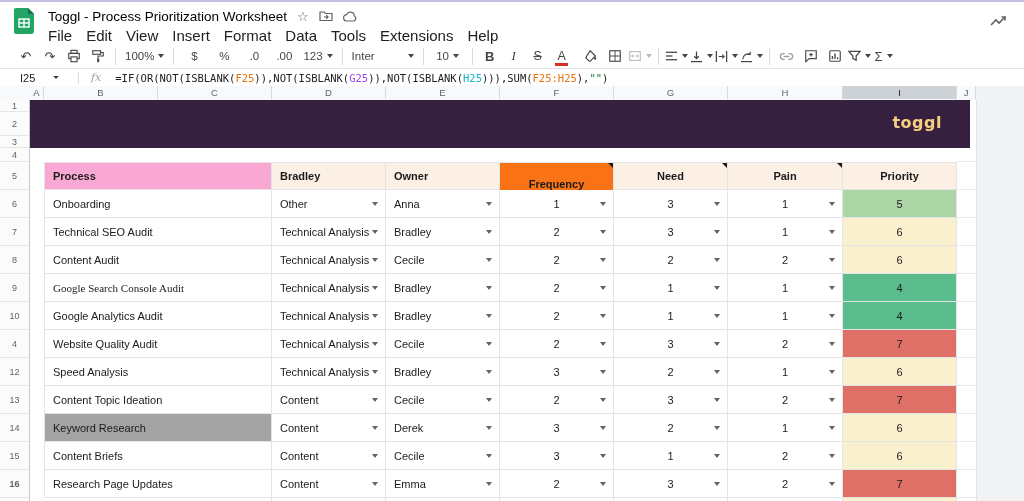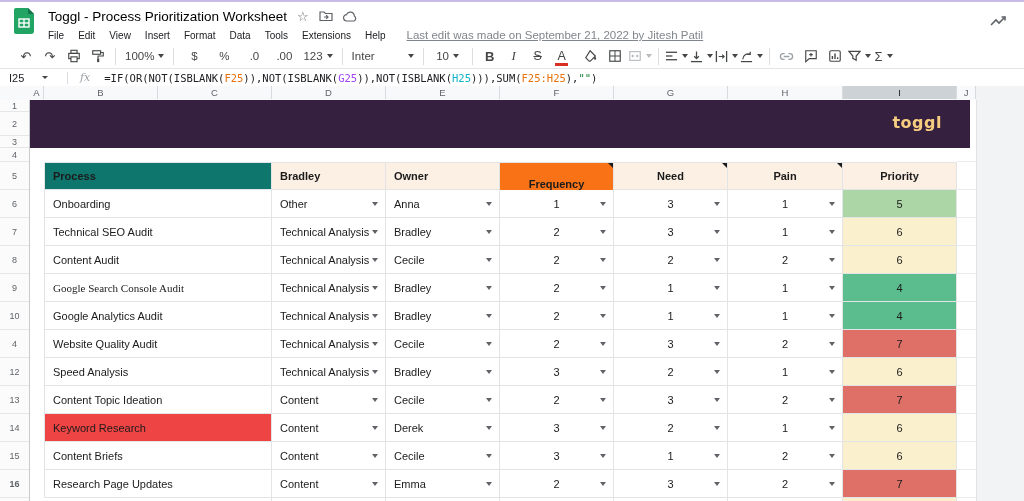--- a/index.html
+++ b/index.html
@@ -8,21 +8,21 @@
   .abs{position:absolute;}
   
   .topstrip{left:0;top:0;width:1024px;height:2px;background:#C8BCE4;}
   
   .titlebar{left:0;top:2px;width:1024px;height:42px;background:#fff;}
   .sheets-icon{left:14px;top:6px;width:20px;height:26px;}
   .doc-title-row{left:48px;top:5px;height:18px;display:flex;align-items:center;gap:10px;}
   .doc-title{font-size:13.5px;color:#000000;white-space:nowrap;}
   .title-ic{color:#5f6368;font-size:13px;line-height:1;display:flex;align-items:center;}
   .menu-row{left:41px;top:24px;height:18px;display:flex;align-items:center;}
-  .menu-item{font-size:10px;color:#202124;padding:0 7px;border-radius:3px;cursor:default;}
+  .menu-item{font-size:15px;color:#202124;padding:0 7px;border-radius:3px;cursor:default;}
   .last-edit{font-size:11.5px;color:#80868b;text-decoration:underline;margin-left:14px;white-space:nowrap;}
   .trend{right:16px;top:12px;}
   
   .toolbar{left:0;top:44px;width:1024px;height:25px;border-bottom:1px solid #E2E4E7;
            display:flex;align-items:center;padding-left:14px;box-sizing:border-box;}
   .tb{display:flex;align-items:center;justify-content:center;height:22px;min-width:22px;
       margin:0 1px;color:#444746;font-size:13px;border-radius:3px;}
   .tb.txt{font-size:11.5px;padding:0 3px;}
   .sep{width:1px;height:17px;background:#DADCE0;margin:0 5px;}
   .caret{width:0;height:0;border-left:3.5px solid transparent;border-right:3.5px solid transparent;
@@ -31,21 +31,21 @@
   .dis{color:#B9BDC1;}
   .bold-b{font-weight:bold;font-size:13px;}
   .ital-i{font-style:italic;font-family:"Liberation Serif",serif;font-size:13px;}
   .strike-s{text-decoration:line-through;font-size:12.5px;}
   .acolor{position:relative;font-size:12.5px;line-height:1;}
   .acolor::after{content:"";position:absolute;left:-2px;right:-2px;bottom:-4px;height:3px;background:#D93025;}
   .fontbox{width:62px;justify-content:flex-start;padding-left:4px;}
   
   .formulabar{left:0;top:69px;width:1024px;height:17px;border-bottom:1px solid #D2D5D8;
               display:flex;align-items:center;background:#fff;}
-  .namebox{width:58px;padding-left:9px;display:flex;align-items:center;font-size:11px;color:#202124;}
+  .namebox{width:58px;padding-left:20px;display:flex;align-items:center;font-size:11px;color:#202124;}
   .namebox .caret{margin-left:18px;border-top-width:3.5px;}
   .fbar-sep{width:1px;height:12px;background:#DADCE0;}
   .fx{font-family:"DejaVu Serif",serif;font-style:italic;color:#9aa0a6;font-size:11px;margin:0 14px 0 12px;}
   .formula{font-family:"DejaVu Sans Mono",monospace;font-size:10.5px;white-space:nowrap;color:#202124;}
   
   .colheaders{left:0;top:86px;width:1024px;height:14px;background:#F8F9FA;border-bottom:1px solid #CDD1D4;}
   .colh{position:absolute;top:0;height:13px;background:#F8F9FA;border-right:1px solid #D8DBDE;
         display:flex;align-items:center;justify-content:center;font-size:9.5px;color:#5f6368;box-sizing:border-box;}
   .colh.sel{background:#CDD2D6;color:#202124;}
   .corner{position:absolute;left:0;top:0;width:30px;height:13px;background:#F8F9FA;border-right:1px solid #C9CCCF;}
@@ -109,21 +109,20 @@
     <div class="abs menu-row" id="menu-items">
         <span class="menu-item">File</span>
         <span class="menu-item">Edit</span>
         <span class="menu-item">View</span>
         <span class="menu-item">Insert</span>
         <span class="menu-item">Format</span>
         <span class="menu-item">Data</span>
         <span class="menu-item">Tools</span>
         <span class="menu-item">Extensions</span>
         <span class="menu-item">Help</span>
-        <span class="last-edit">Last edit was made on September 21, 2022 by Jitesh Patil</span>
       </div>
     <span class="abs trend">
       <svg class="ic" width="18" height="14" viewBox="0 0 18 14">
           <path d="M1 11 L6 6 l3 3 L15 3" fill="none" stroke="#5f6368" stroke-width="1.6"></path>
           <path d="M11.5 3 H15 V6.5" fill="none" stroke="#5f6368" stroke-width="1.6"></path>
         </svg>
     </span>
   </div>
 
   <div class="abs toolbar">
@@ -299,21 +298,21 @@
         <div class="rownum" style="top: 286px; height: 28px;">13</div>
         <div class="rownum" style="top: 314px; height: 28px;">14</div>
         <div class="rownum" style="top: 342px; height: 28px;">15</div>
         <div class="rownum" style="top: 370px; height: 28px; font-weight: bold;">16</div>
       </div>
     <div class="deadarea"></div>
     <div class="banner" id="banner" style="background: rgb(54, 32, 63);">
       <span class="banner-logo" style="color: rgb(247, 206, 128);">toggl</span>
     </div>
     <div id="tablecells">
-        <div class="cell left firstcol hdr toprow" style="left: 44px; width: 228px; top: 62px; height: 28px; background: #0f766e;">
+        <div class="cell left firstcol hdr toprow" style="left: 44px; width: 228px; top: 62px; height: 28px; background: #f9a8d4;">
           <span>Process</span>
         </div>
         <div class="cell left hdr toprow" style="left: 272px; width: 114px; top: 62px; height: 28px; background: rgb(252, 239, 227);">
           <span>Bradley</span>
         </div>
         <div class="cell left hdr toprow" style="left: 386px; width: 114px; top: 62px; height: 28px; background: rgb(252, 239, 227);">
           <span>Owner</span>
         </div>
         <div class="cell center hdr toprow" style="left: 500px; width: 114px; top: 62px; height: 44px; background: #f97316;">
           <span>Frequency</span>
@@ -531,21 +530,21 @@
           <span>3</span>
           <span class="dd"></span>
         </div>
         <div class="cell center" style="left: 728px; width: 115px; top: 286px; height: 28px; background: rgb(255, 255, 255);">
           <span>2</span>
           <span class="dd"></span>
         </div>
         <div class="cell center" style="left: 843px; width: 114px; top: 286px; height: 28px; background: rgb(222, 112, 103);">
           <span>7</span>
         </div>
-        <div class="cell left firstcol" style="left: 44px; width: 228px; top: 314px; height: 28px; background: #ef4444;">
+        <div class="cell left firstcol" style="left: 44px; width: 228px; top: 314px; height: 28px; background: #a3a3a3;">
           <span>Keyword Research</span>
         </div>
         <div class="cell left" style="left: 272px; width: 114px; top: 314px; height: 28px; background: rgb(255, 255, 255);">
           <span>Content</span>
           <span class="dd"></span>
         </div>
         <div class="cell left" style="left: 386px; width: 114px; top: 314px; height: 28px; background: rgb(255, 255, 255);">
           <span>Derek</span>
           <span class="dd"></span>
         </div>

